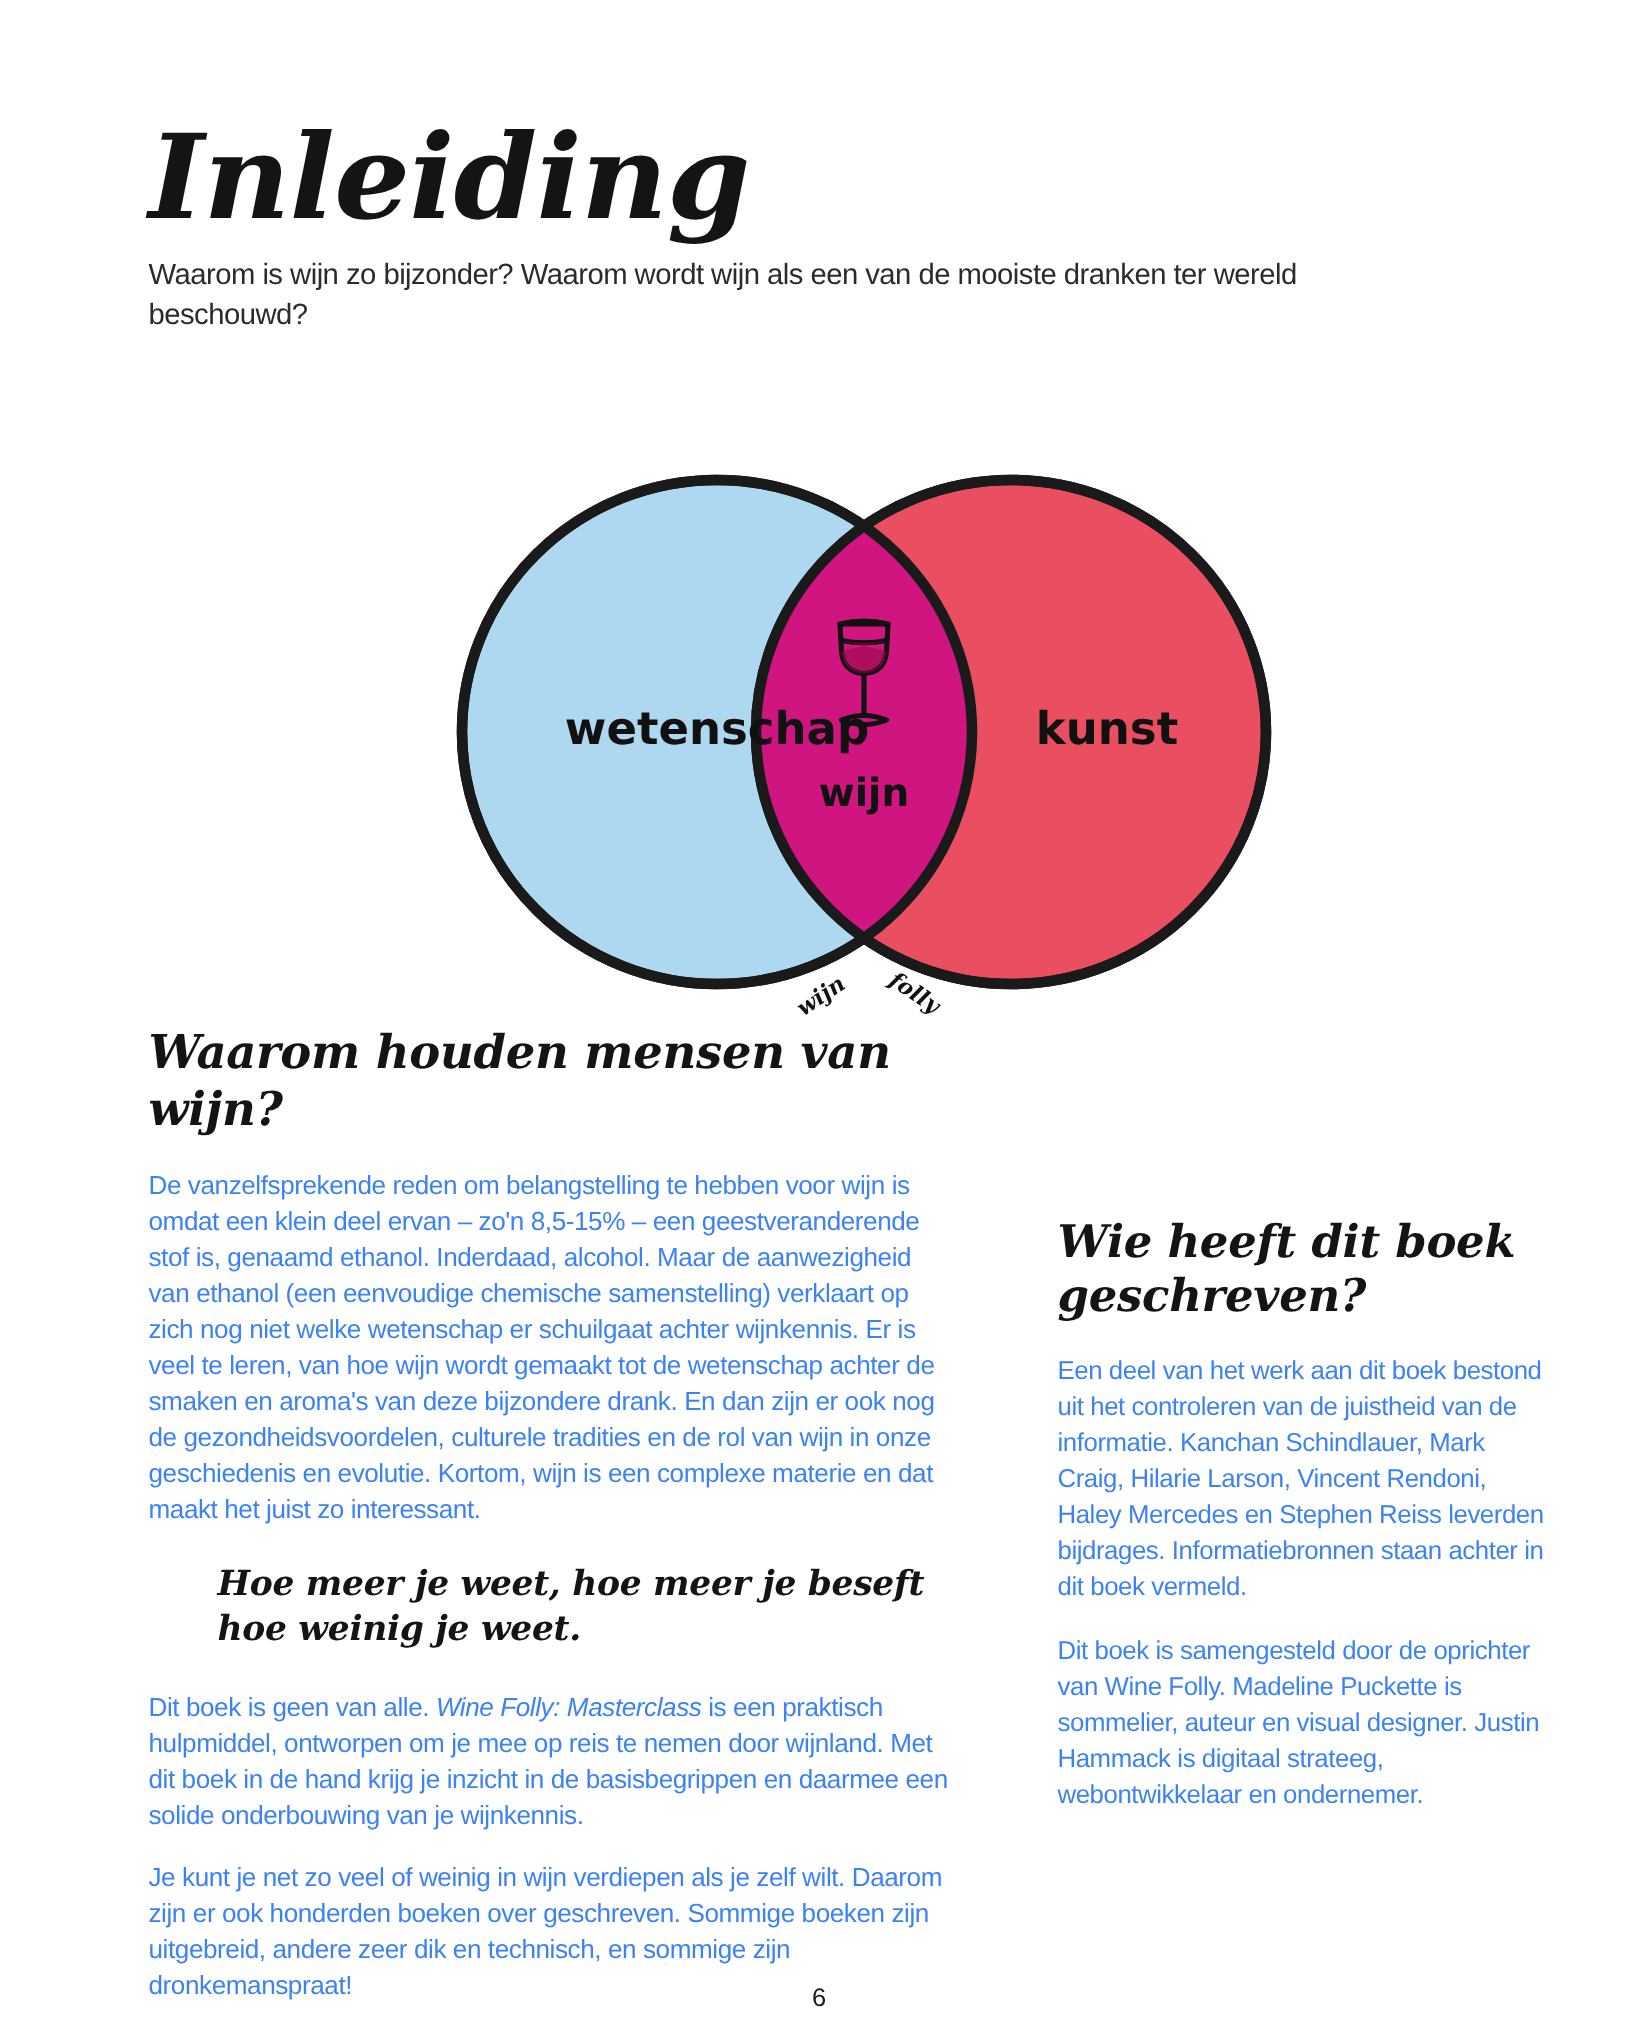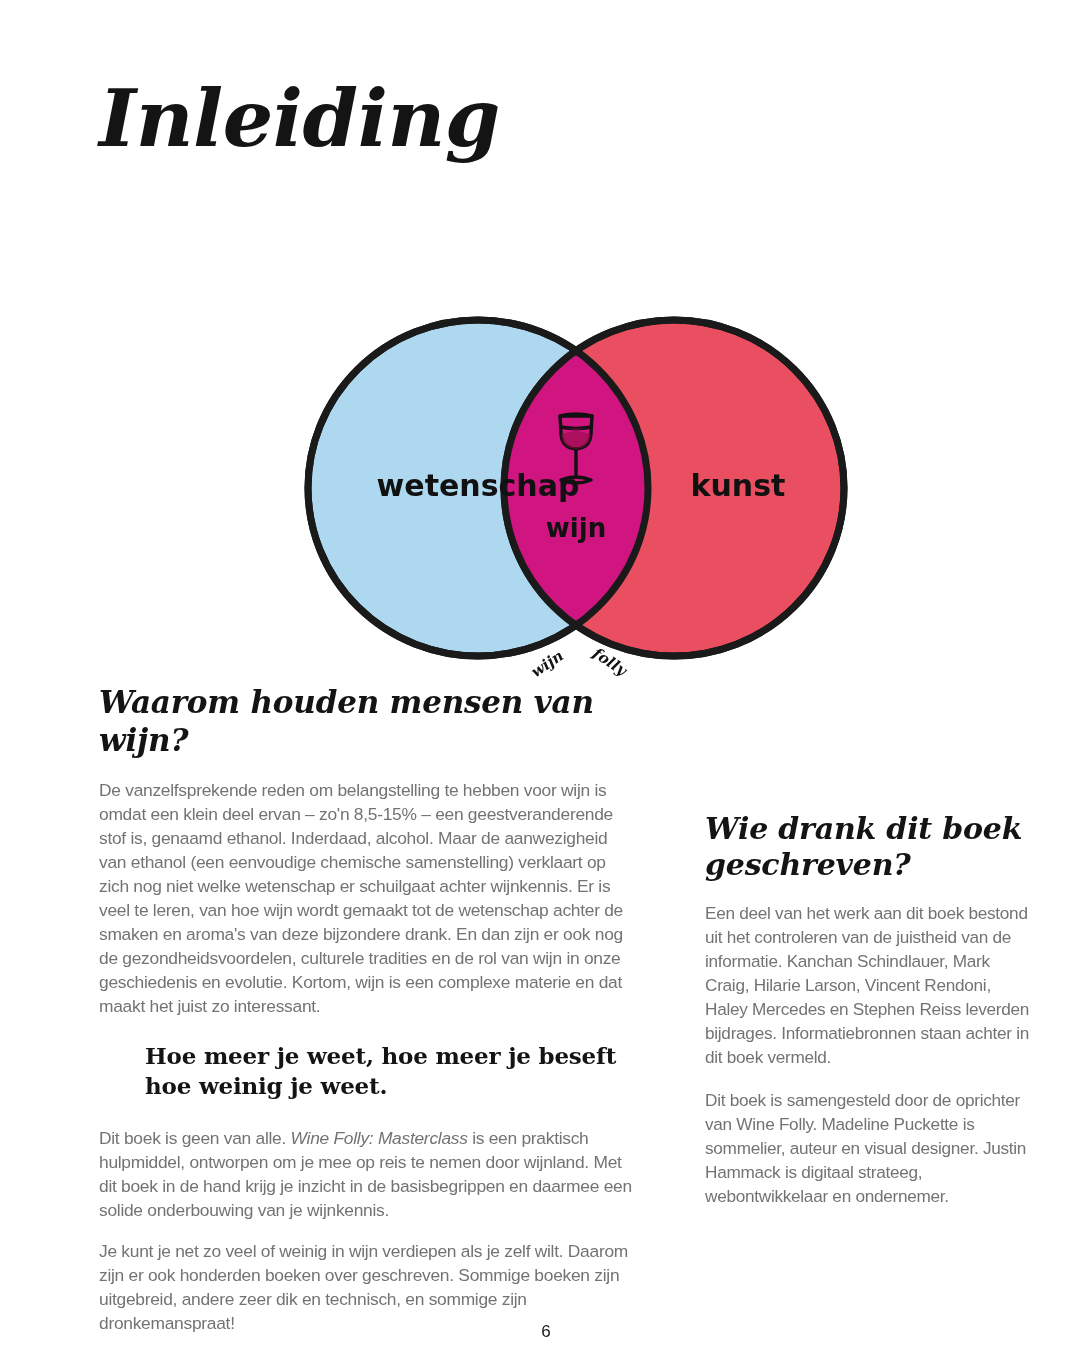--- a/index.html
+++ b/index.html
@@ -106,35 +106,36 @@
     color: #141414;
     margin: 0 0 18px 0;
   }
   .col-right .section-heading { font-size: 30px; }
 
   p.body-text {
     margin: 0 0 17px 0;
     font-size: 17.4px;
     line-height: 1.385;
     letter-spacing: -0.28px;
-    color: #737373;
+    color: #3b82f6;
     font-weight: 400;
   }
   .col-right p.body-text {
     font-size: 17.2px;
     line-height: 1.395;
     margin-bottom: 19px;
   }
   p.body-text:last-child { margin-bottom: 0; }
   .em-title { font-style: italic; }
 
   .pullquote {
     margin: 22px 0 24px 0;
     padding-left: 46px;
     font-family: "DejaVu Serif", "Liberation Serif", serif;
+    font-style: italic;
     font-weight: 700;
     font-size: 23px;
     line-height: 1.33;
     letter-spacing: -0.2px;
     color: #141414;
   }
 
   
   .page-number {
     position: absolute;
@@ -147,20 +148,21 @@
     letter-spacing: 0;
   }
 </style>
 </head>
 <body>
 
 <div class="page">
 
   <header class="masthead">
     <h1 class="page-title">Inleiding</h1>
+    <p class="page-subtitle">Waarom is wijn zo bijzonder? Waarom wordt wijn als een van de mooiste dranken ter wereld beschouwd?</p>
   </header>
 
   <figure class="venn-figure">
     <svg class="venn-svg" viewBox="0 0 570 380" xmlns="http://www.w3.org/2000/svg">
       <defs>
         <clipPath id="clip-left">
           <path d="M186,188 m-172,0 a172,170 0 1,0 344,0 a172,170 0 1,0 -344,0"></path>
         </clipPath>
         <clipPath id="clip-right">
           <path d="M382,188 m-172,0 a172,170 0 1,0 344,0 a172,170 0 1,0 -344,0"></path>
@@ -212,21 +214,21 @@
       <p class="body-text">De vanzelfsprekende reden om belangstelling te hebben voor wijn is omdat een klein deel ervan – zo'n 8,5-15% – een geestveranderende stof is, genaamd ethanol. Inderdaad, alcohol. Maar de aanwezigheid van ethanol (een eenvoudige chemische samenstelling) verklaart op zich nog niet welke wetenschap er schuilgaat achter wijnkennis. Er is veel te leren, van hoe wijn wordt gemaakt tot de wetenschap achter de smaken en aroma's van deze bijzondere drank. En dan zijn er ook nog de gezondheidsvoordelen, culturele tradities en de rol van wijn in onze geschiedenis en evolutie. Kortom, wijn is een complexe materie en dat maakt het juist zo interessant.</p>
 
       <blockquote class="pullquote">Hoe meer je weet, hoe meer je beseft hoe weinig je weet.</blockquote>
 
       <p class="body-text"><span>Dit boek is geen van alle. </span><em class="em-title">Wine Folly: Masterclass</em><span> is een praktisch hulpmiddel, ontworpen om je mee op reis te nemen door wijnland. Met dit boek in de hand krijg je inzicht in de basisbegrippen en daarmee een solide onderbouwing van je wijnkennis.</span></p>
 
       <p class="body-text">Je kunt je net zo veel of weinig in wijn verdiepen als je zelf wilt. Daarom zijn er ook honderden boeken over geschreven. Sommige boeken zijn uitgebreid, andere zeer dik en technisch, en sommige zijn dronkemanspraat!</p>
     </section>
 
     <section class="col-right">
-      <h2 class="section-heading">Wie drank dit boek geschreven?</h2>
+      <h2 class="section-heading">Wie heeft dit boek geschreven?</h2>
 
       <p class="body-text">Een deel van het werk aan dit boek bestond uit het controleren van de juistheid van de informatie. Kanchan Schindlauer, Mark Craig, Hilarie Larson, Vincent Rendoni, Haley Mercedes en Stephen Reiss leverden bijdrages. Informatiebronnen staan achter in dit boek vermeld.</p>
 
       <p class="body-text">Dit boek is samengesteld door de oprichter van Wine Folly. Madeline Puckette is sommelier, auteur en visual designer. Justin Hammack is digitaal strateeg, webontwikkelaar en ondernemer.</p>
     </section>
   </div>
 
   <div class="page-number">6</div>
 
 </div>

